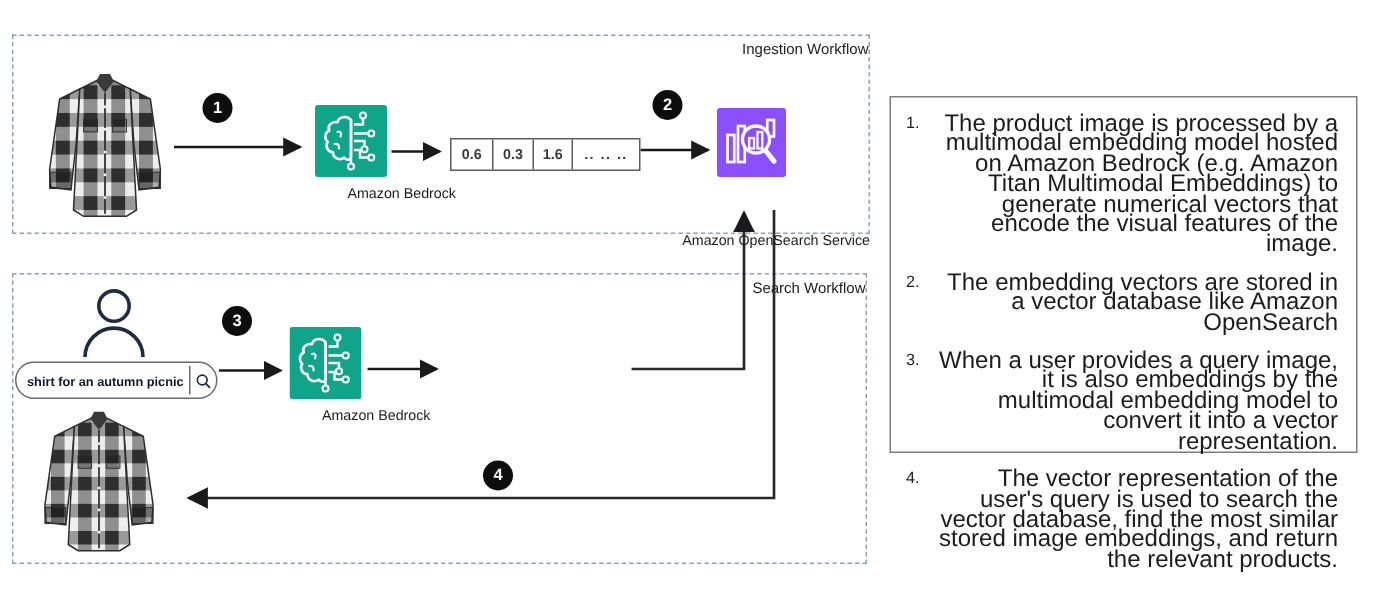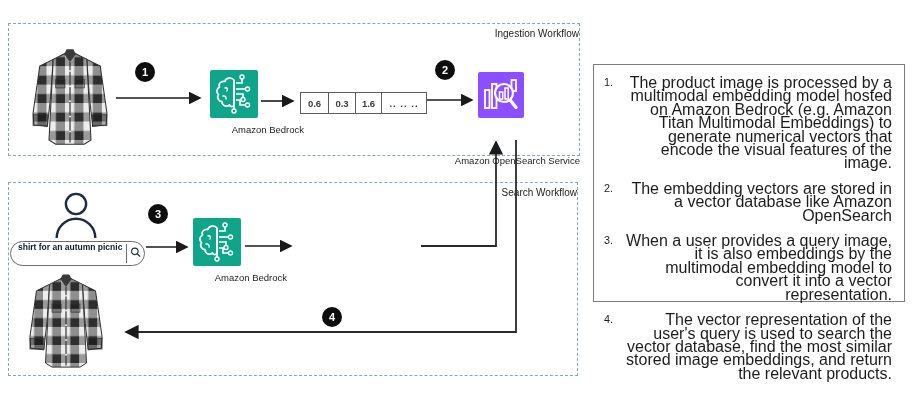--- a/index.html
+++ b/index.html
@@ -14,21 +14,21 @@
   .iconlabel{position:absolute;font-size:9.5px;color:#1c1c1c;text-align:right;z-index:2;}
 
   .vector{position:absolute;display:flex;background:#fff;border:1px solid #5c5c5c;height:20px;z-index:2;}
   .vector .cell{display:flex;align-items:center;justify-content:center;border-right:1px solid #5c5c5c;
     font-size:9.5px;font-weight:bold;color:#3a3a3a;}
   .vector .cell:last-child{border-right:none;letter-spacing:1px;}
   .vector .c0{width:27px;} .vector .c1{width:26px;} .vector .c2{width:25px;} .vector .c3{width:44px;}
 
   .svgicon{position:absolute;z-index:2;}
 
-  .pill{position:absolute;display:flex;align-items:flex-start;height:23px;border:1.5px solid #6b6b6b;
+  .pill{position:absolute;display:flex;align-items:center;height:23px;border:1.5px solid #6b6b6b;
     border-radius:13px;background:#fff;z-index:2;}
   .pill .querytext{font-size:8.5px;font-weight:bold;color:#101828;padding:0 4px 0 7px;white-space:nowrap;}
   .pill .divider{width:1px;align-self:stretch;background:#6b6b6b;margin:2px 0;}
 
   #arrows{position:absolute;left:0;top:0;z-index:1;pointer-events:none;}
 
   .panel{position:absolute;left:593px;top:64px;width:312px;height:238px;border:1px solid #7d7d7d;
     background:#fff;box-sizing:border-box;padding:11px 12px 8px 10px;}
   .panel ol{margin:0;padding:0;list-style:none;}
   .panel li{display:flex;margin-bottom:12px;}

